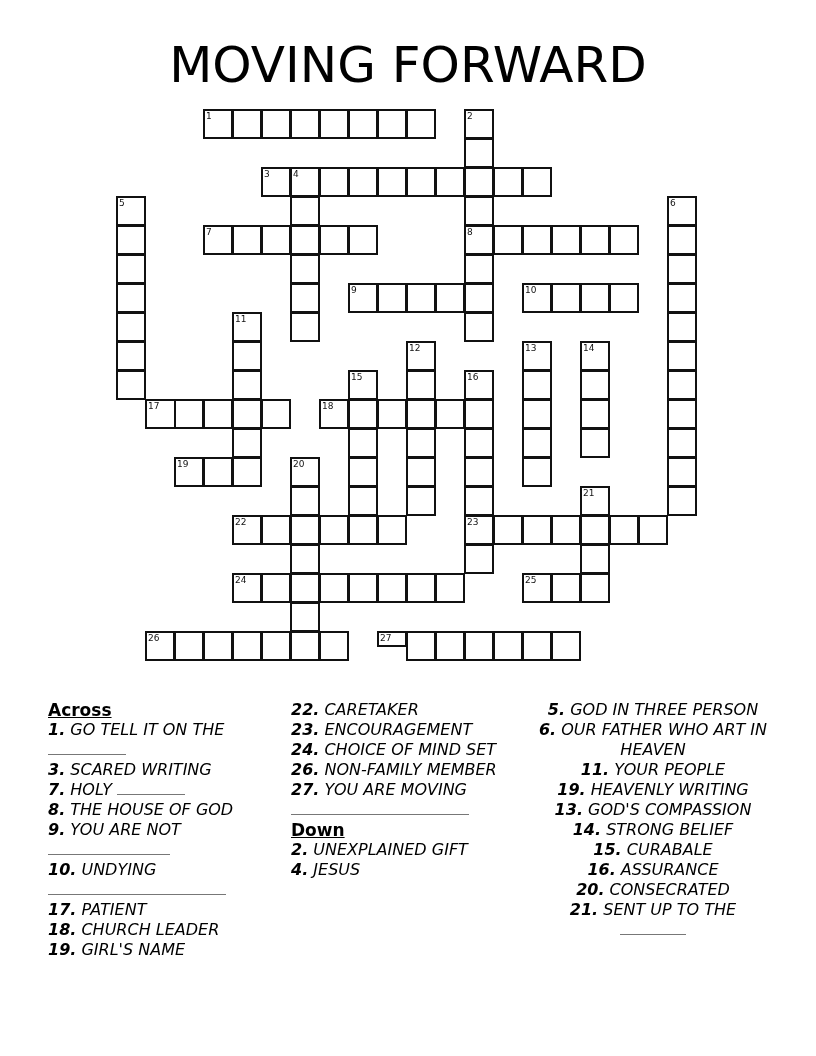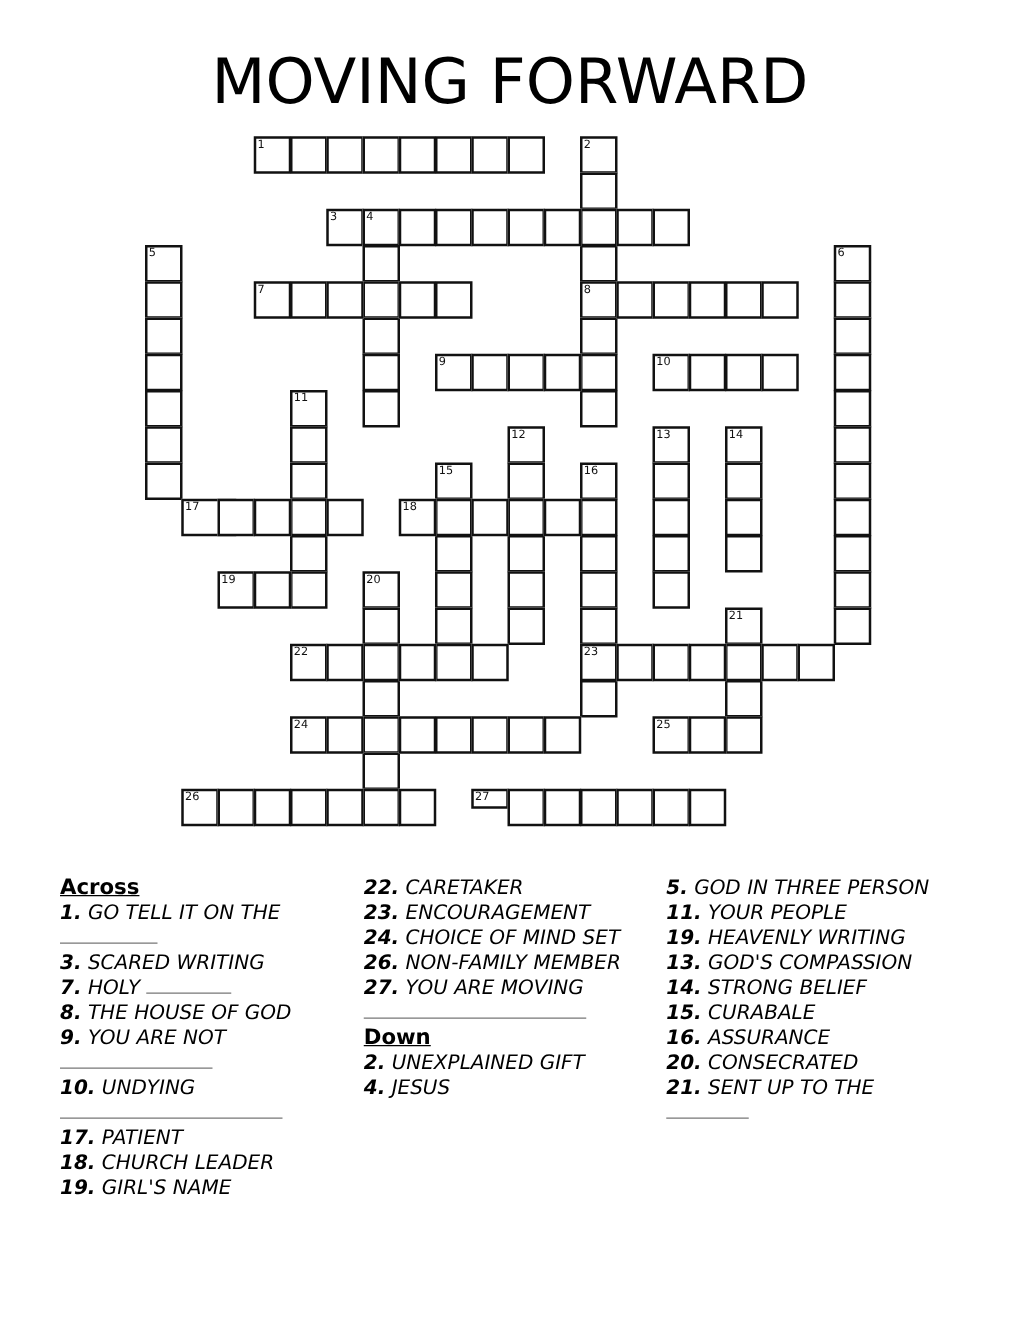--- a/index.html
+++ b/index.html
@@ -8,21 +8,21 @@
   .title { position: absolute; left: 0; top: 30px; width: 816px; text-align: center;
            font-size: 50px; line-height: 70px; font-weight: normal; letter-spacing: 0px; }
   .grid { position: absolute; left: 0; top: 0; width: 816px; height: 680px; }
   .cell { position: absolute; width: 29px; height: 29px; box-sizing: border-box;
           border: 2px solid #111; background: #fff; margin-left: -1px; margin-top: -1px; }
   .cell .num { position: absolute; left: 1px; top: 0px; font-size: 9px; line-height: 10px;
                font-family: "DejaVu Sans", sans-serif; color: #111; }
   .clues { position: absolute; top: 700px; font-size: 16px; line-height: 20px; }
   .col1 { left: 48px; width: 235px; }
   .col2 { left: 291px; width: 235px; }
-  .col3 { left: 533px; width: 240px; }
+  .col3 { left: 533px; width: 240px; text-align: center; }
   .heading { font-weight: bold; text-decoration: underline; font-size: 17px; }
   .clue { margin: 0; font-style: italic; }
   .clue b { font-weight: bold; }
   .blank { display: inline-block; border-bottom: 1.5px solid #777; height: 14px; vertical-align: baseline; }
 </style>
 </head>
 <body>
 
 <div class="title">MOVING FORWARD</div>
 
@@ -260,20 +260,21 @@
   <div class="heading">Down</div>
   <div id="down-list">
       <div class="clue"><b>2.</b><span> UNEXPLAINED GIFT</span></div>
       <div class="clue"><b>4.</b><span> JESUS</span></div>
     </div>
 </div>
 
 <div class="clues col3">
   <div id="down-cont-list">
       <div class="clue"><b>5.</b><span> GOD IN THREE PERSON</span></div>
+      <div class="clue"><b>6.</b><span> OUR FATHER WHO ART IN HEAVEN</span></div>
       <div class="clue"><b>11.</b><span> YOUR PEOPLE</span></div>
       <div class="clue"><b>19.</b><span> HEAVENLY WRITING</span></div>
       <div class="clue"><b>13.</b><span> GOD'S COMPASSION</span></div>
       <div class="clue"><b>14.</b><span> STRONG BELIEF</span></div>
       <div class="clue"><b>15.</b><span> CURABALE</span></div>
       <div class="clue"><b>16.</b><span> ASSURANCE</span></div>
       <div class="clue"><b>20.</b><span> CONSECRATED</span></div>
       <div class="clue"><b>21.</b><span> SENT UP TO THE</span><div><span class="blank" style="width: 66px;"></span></div></div>
     </div>
 </div>

